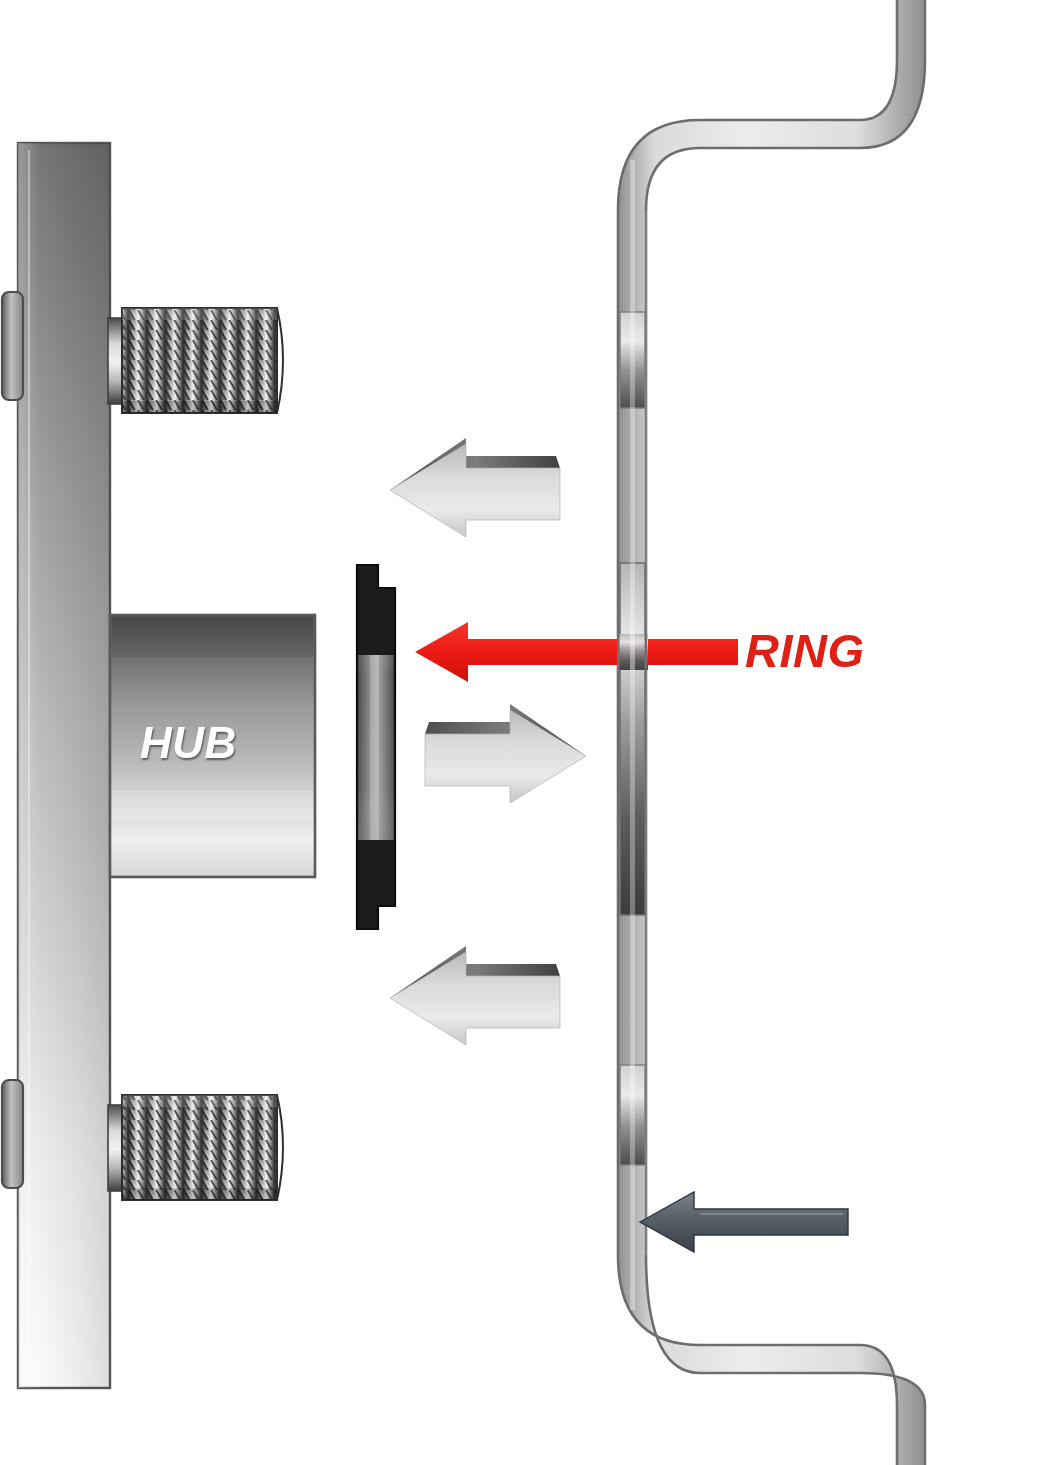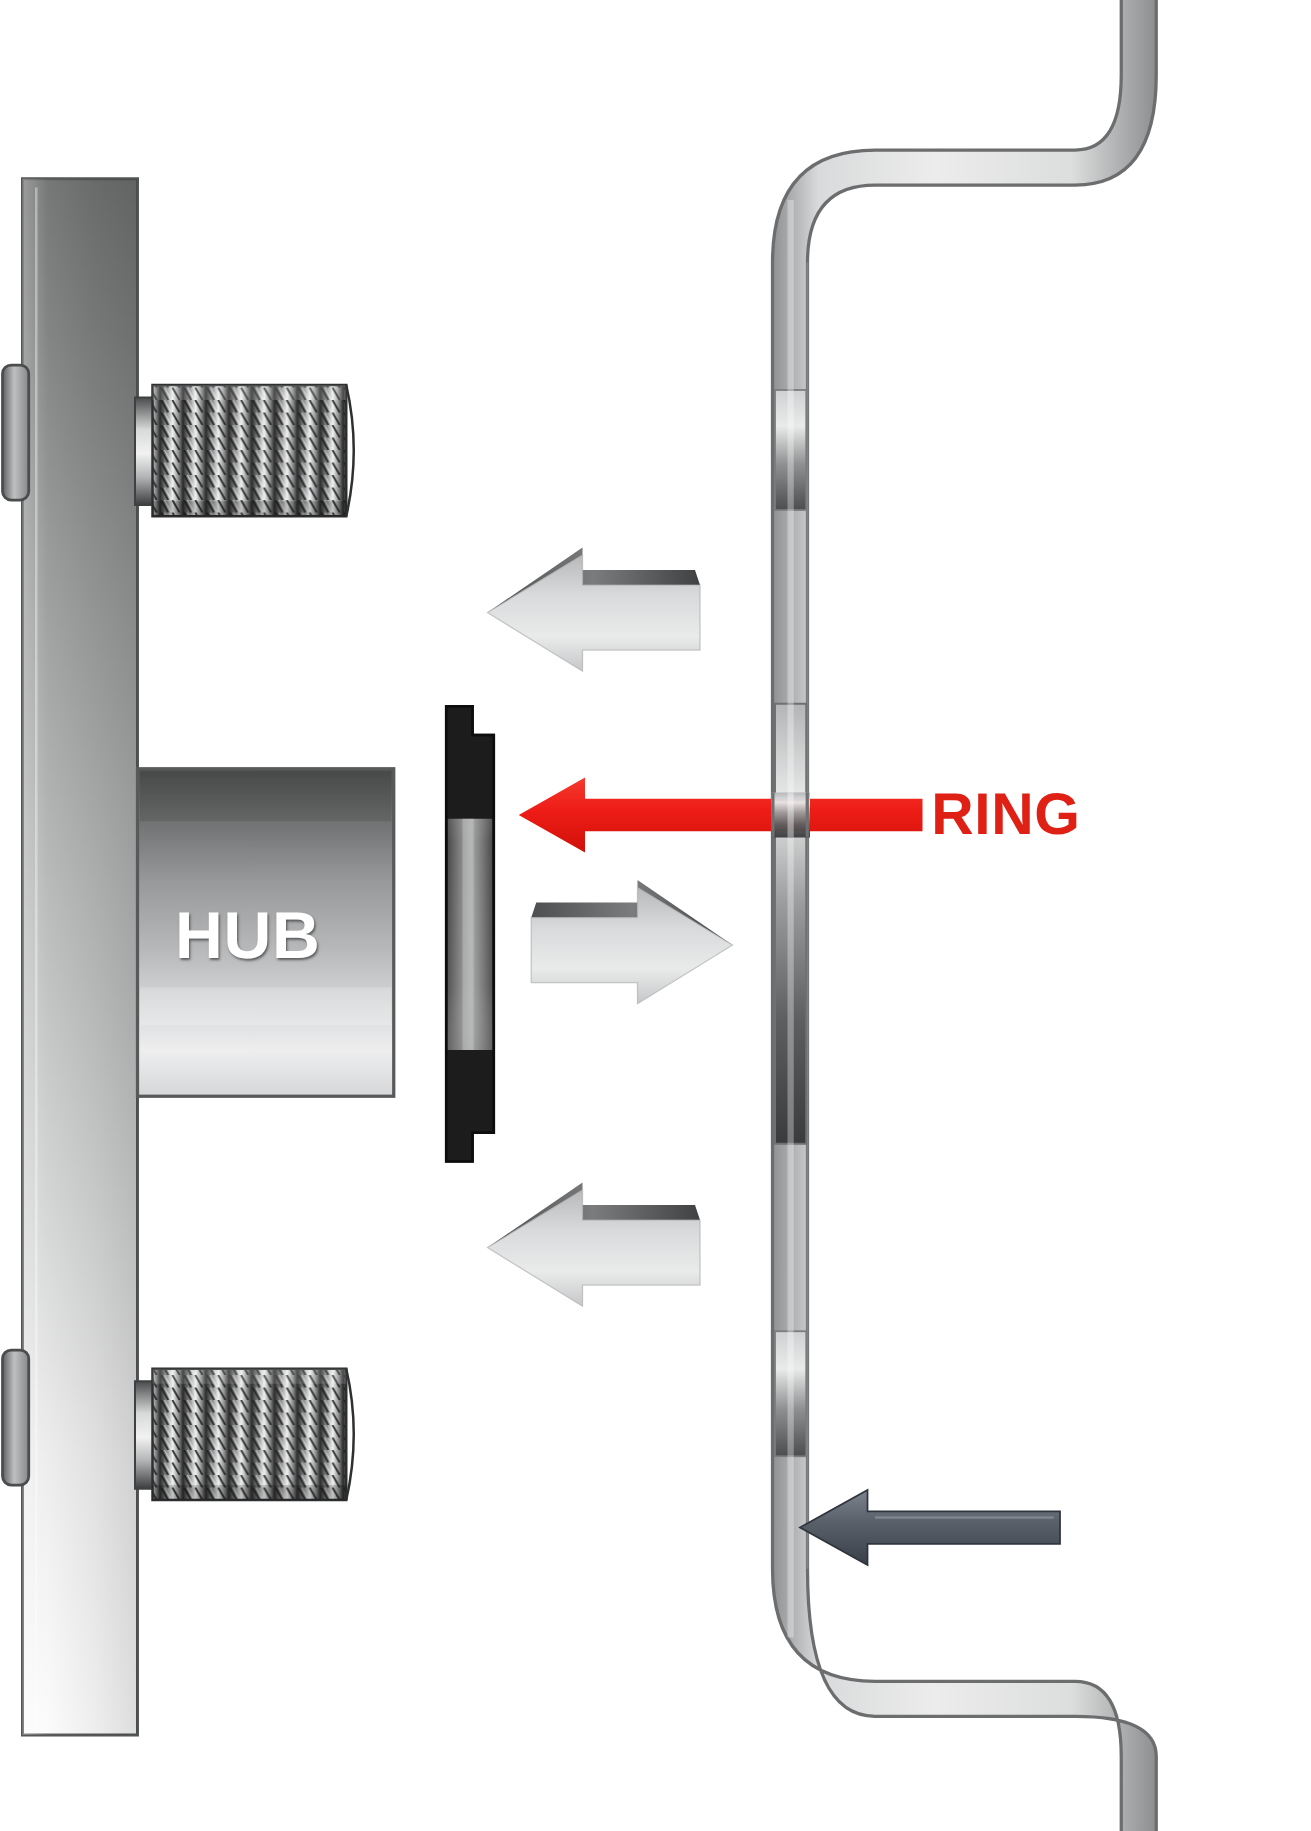--- a/index.html
+++ b/index.html
@@ -26,37 +26,38 @@
     height: 1465px;
     display: block;
   }
   .lbl {
     position: absolute;
     font-family: "Liberation Sans", sans-serif;
     font-weight: bold;
     white-space: nowrap;
     letter-spacing: 0.5px;
     user-select: none;
+    font-style: italic;
   }
   #ring-label {
     left: 745px;
     top: 623px;
     font-size: 47px;
     color: #df2015;
   }
   #wheel-label {
     left: 862px;
     top: 1190px;
     font-size: 47px;
     color: #2d3a55;
   }
   #hub-label {
     left: 140px;
     top: 718px;
-    font-size: 53px;
+    font-size: 44px;
     color: #ffffff;
     text-shadow: 1px 2px 2px rgba(60,60,60,0.75);
   }
 </style>
 </head>
 <body>
 
 <div id="diagram-root">
 
   <svg id="diagram-svg" viewBox="0 0 1049 1465">

